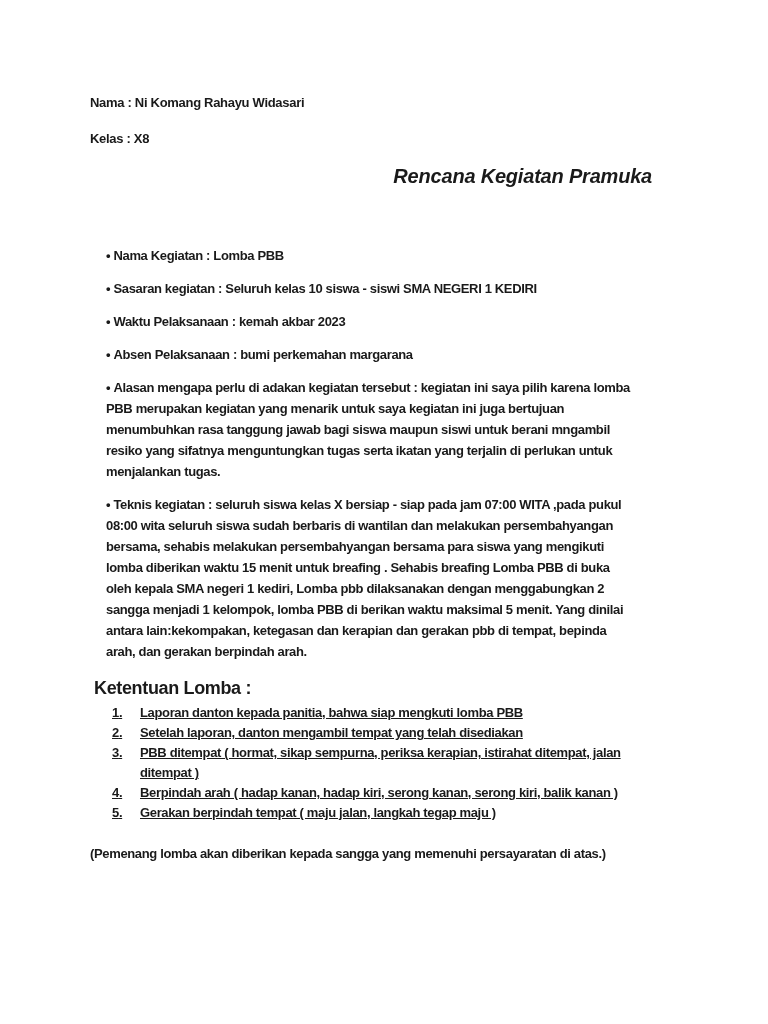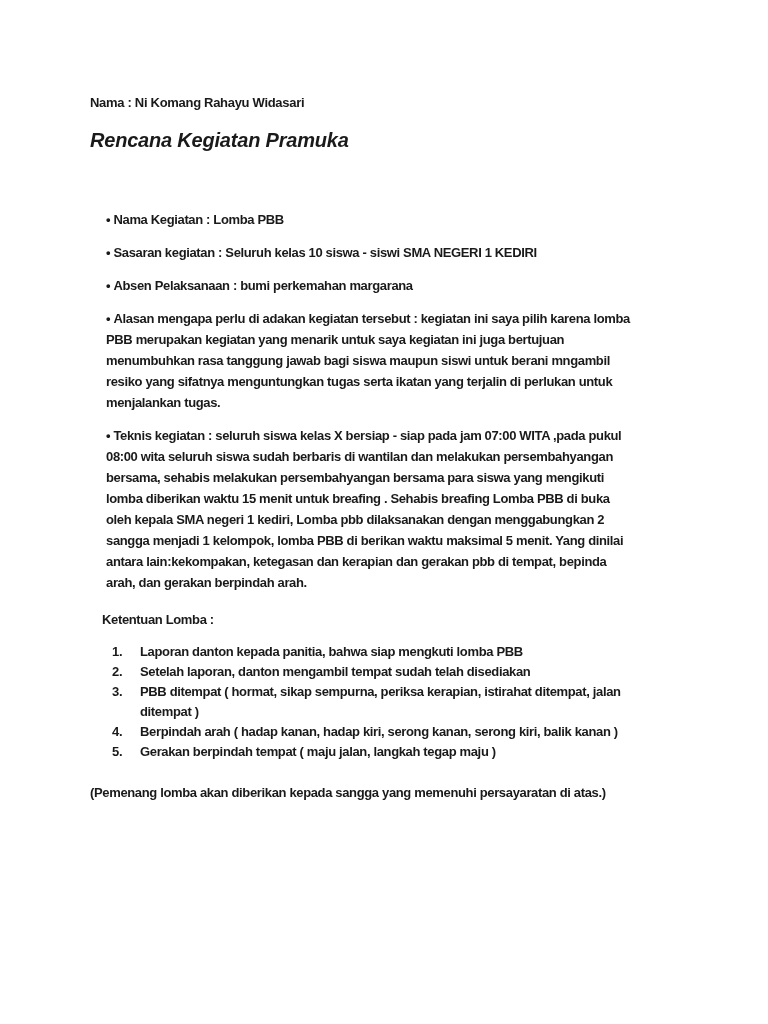--- a/index.html
+++ b/index.html
@@ -20,52 +20,53 @@
   }
   .doc-header p {
     margin: 0 0 15px 0;
     font-size: 13px;
     font-weight: 700;
     line-height: 21px;
     letter-spacing: -0.3px;
   }
   .doc-title {
     margin: 14px 0 57px 0;
-    text-align: left;
+    text-align: right;
     font-size: 20px;
     font-weight: 700;
     font-style: italic;
     letter-spacing: -0.2px;
     line-height: 24px;
   }
   ul.bullets {
     list-style: none;
     margin: 16px;
     padding: 0;
   }
   ul.bullets li {
     font-size: 13px;
     font-weight: 700;
     line-height: 21px;
     letter-spacing: -0.35px;
   }
   ul.bullets li + li { margin-top: 12px; }
   ul.bullets li::before { content: "\2022\00a0"; }
   .ketentuan-heading {
-    margin: 12px;
-    font-size: 13px;
+    margin: 4px;
+    font-size: 18px;
     font-weight: 700;
     line-height: 21px;
     letter-spacing: -0.35px;
   }
   ol.rules {
     list-style: none;
     margin: 0;
     padding: 0 0 0 22px;
     counter-reset: ruleno;
+    text-decoration: underline;
   }
   ol.rules li {
     counter-increment: ruleno;
     display: flex;
     font-size: 13px;
     font-weight: 700;
     line-height: 20px;
     letter-spacing: -0.35px;
   }
   ol.rules li::before {
@@ -80,37 +81,39 @@
     letter-spacing: -0.35px;
   }
 </style>
 </head>
 <body>
 
 <div class="doc-page">
 
   <div class="doc-header">
     <p>Nama : Ni Komang Rahayu Widasari</p>
+    <p>Kelas : X8</p>
   </div>
 
   <h1 class="doc-title">Rencana Kegiatan Pramuka</h1>
 
   <ul class="bullets">
       <li>Nama Kegiatan : Lomba PBB</li>
       <li>Sasaran kegiatan : Seluruh kelas 10 siswa - siswi SMA NEGERI 1 KEDIRI</li>
+      <li>Waktu Pelaksanaan : kemah akbar 2023</li>
       <li>Absen Pelaksanaan : bumi perkemahan margarana</li>
       <li>Alasan mengapa perlu di adakan kegiatan tersebut : kegiatan ini saya pilih karena lomba PBB merupakan kegiatan yang menarik untuk saya kegiatan ini juga bertujuan menumbuhkan rasa tanggung jawab bagi siswa maupun siswi untuk berani mngambil resiko yang sifatnya menguntungkan tugas serta ikatan yang terjalin di perlukan untuk menjalankan tugas.</li>
       <li>Teknis kegiatan : seluruh siswa kelas X bersiap - siap pada jam 07:00 WITA ,pada pukul 08:00 wita seluruh siswa sudah berbaris di wantilan dan melakukan persembahyangan bersama, sehabis melakukan persembahyangan bersama para siswa yang mengikuti lomba diberikan waktu 15 menit untuk breafing . Sehabis breafing Lomba PBB di buka oleh kepala SMA negeri 1 kediri, Lomba pbb dilaksanakan dengan menggabungkan 2 sangga menjadi 1 kelompok, lomba PBB di berikan waktu maksimal 5 menit. Yang dinilai antara lain:kekompakan, ketegasan dan kerapian dan gerakan pbb di tempat, bepinda arah, dan gerakan berpindah arah.</li>
     </ul>
 
   <p class="ketentuan-heading">Ketentuan Lomba :</p>
 
   <ol class="rules">
       <li>Laporan danton kepada panitia, bahwa siap mengkuti lomba PBB</li>
-      <li>Setelah laporan, danton mengambil tempat sudah telah disediakan</li>
+      <li>Setelah laporan, danton mengambil tempat yang telah disediakan</li>
       <li>PBB ditempat  ( hormat, sikap sempurna, periksa kerapian, istirahat ditempat, jalan ditempat )</li>
       <li>Berpindah arah ( hadap kanan, hadap kiri, serong kanan, serong kiri, balik kanan )</li>
       <li>Gerakan berpindah tempat ( maju jalan, langkah tegap maju )</li>
     </ol>
 
   <p class="footer-note">(Pemenang lomba akan diberikan kepada sangga yang memenuhi persayaratan di atas.)</p>
 
 </div>
 
 </body></html>

